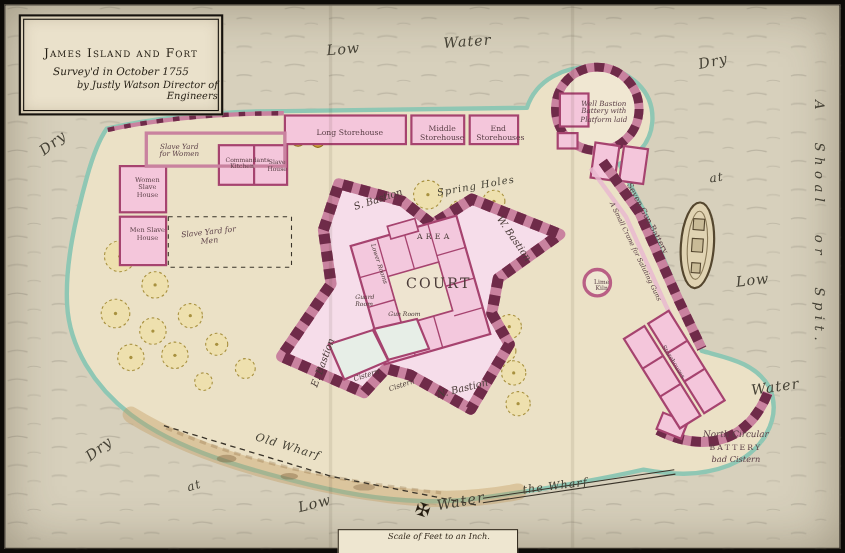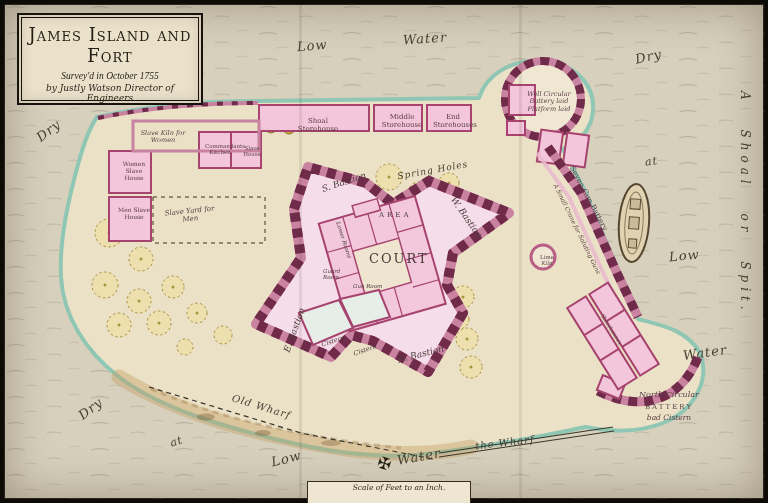--- a/index.html
+++ b/index.html
@@ -11,24 +11,24 @@
   .lbl{position:absolute;color:#3c352a;white-space:nowrap;pointer-events:none;}
   .wl{font-style:italic;font-size:13px;letter-spacing:1px;color:#444034;}
   .bl{font-size:7px;color:#5c4048;text-align:center;white-space:normal;line-height:1.15;}
   .fl{font-style:italic;font-size:9px;color:#4a3b38;}
   .tiny{font-size:5.5px;}
   .vert{writing-mode:vertical-rl;letter-spacing:5px;word-spacing:16px;white-space:nowrap;}
   
   #cartouche{position:absolute;left:12px;top:8px;width:182px;height:88px;background:#eae1cb;
              border:2px solid #16120d;box-shadow:inset 0 0 14px rgba(90,70,40,.25);}
   #cartouche .inner{position:absolute;inset:2px;border:1px solid #16120d;text-align:center;color:#241e14;}
-  #t1{font-variant:small-caps;font-size:18px;margin-top:6px;letter-spacing:1px;}
+  #t1{font-variant:small-caps;font-size:11px;margin-top:24px;letter-spacing:1px;}
   #t2{font-size:20px;letter-spacing:7px;margin-top:2px;}
-  #t3{font-style:italic;font-size:9.5px;margin-top:5px;font-family:Liberation Serif, serif;}
-  #t4{font-style:italic;font-size:9px;margin-top:2px;}
+  #t3{font-style:italic;font-size:9.5px;margin-top:5px;}
+  #t4{font-style:italic;font-size:9px;margin-top:2px;text-align:right;}
   
   #scalebox{position:absolute;left:302px;top:476px;width:162px;height:21px;background:#eee6d0;
             border:1.5px solid #352d20;}
   #scalebox .slabel{display:block;text-align:center;font-style:italic;font-size:7.5px;color:#33291c;margin-top:1px;padding-left:20px;}
   
   #wmband{position:absolute;left:545px;top:441px;width:219px;height:51px;background:rgba(28,20,18,.82);
           display:flex;align-items:center;justify-content:center;}
   #wmband span{font-style:italic;font-size:36px;color:#f3efe6;text-shadow:0 1px 2px rgba(0,0,0,.6);}
   .fold{position:absolute;top:0;bottom:0;width:3px;background:rgba(70,60,40,.10);}
 </style>
@@ -222,30 +222,30 @@
   <span class="lbl wl vert" style="left:733px;top:86px;font-size:12px">A Shoal or Spit.</span>
   <span class="lbl wl" style="left:30px;top:118px;transform:rotate(-38deg)">Dry</span>
   <span class="lbl wl" style="left:72px;top:396px;transform:rotate(-38deg)">Dry</span>
   <span class="lbl wl" style="left:165px;top:430px;font-size:11px;transform:rotate(-18deg)">at</span>
   <span class="lbl wl" style="left:266px;top:446px;transform:rotate(-14deg)">Low</span>
   <span class="lbl wl" style="left:392px;top:444px;transform:rotate(-10deg)">Water</span>
   <span class="lbl wl" style="left:226px;top:396px;font-size:10px;transform:rotate(17deg)">Old Wharf</span>
   <span class="lbl wl" style="left:470px;top:432px;font-size:10px;transform:rotate(-7deg)">the Wharf</span>
   <span class="lbl wl" style="left:392px;top:160px;font-size:9px;transform:rotate(-10deg)">Spring Holes</span>
 
-  <span class="lbl bl" style="left:282px;top:112px;width:62px">Shoal Storehouse</span>
+  <span class="lbl bl" style="left:282px;top:112px;width:62px">Long Storehouse</span>
   <span class="lbl bl" style="left:375px;top:108px;width:44px">Middle Storehouse</span>
   <span class="lbl bl" style="left:428px;top:108px;width:40px">End Storehouses</span>
   <span class="lbl bl tiny" style="left:200px;top:138px;width:30px">Commandants Kitchen</span>
   <span class="lbl bl tiny" style="left:236px;top:140px;width:22px">Slave House</span>
-  <span class="lbl bl" style="left:135px;top:125px;width:46px;font-style:italic;font-size:6.5px">Slave Kiln for Women</span>
+  <span class="lbl bl" style="left:135px;top:125px;width:46px;font-style:italic;font-size:6.5px">Slave Yard for Women</span>
   <span class="lbl bl" style="left:112px;top:156px;width:34px;font-size:6px">Women Slave House</span>
   <span class="lbl bl" style="left:112px;top:202px;width:34px;font-size:6px">Men Slave House</span>
   <span class="lbl bl" style="left:160px;top:202px;width:50px;font-style:italic;transform:rotate(-6deg)">Slave Yard for Men</span>
-  <span class="lbl bl" style="left:516px;top:86px;width:56px;font-style:italic;font-size:6.5px">Well Circular Battery laid Platform laid</span>
+  <span class="lbl bl" style="left:516px;top:86px;width:56px;font-style:italic;font-size:6.5px">Well Bastion Battery with Platform laid</span>
   <span class="lbl bl" style="left:570px;top:160px;font-size:7.5px;transform:rotate(62deg);transform-origin:left top;white-space:nowrap">Seven Gun Battery</span>
   <span class="lbl bl" style="left:553px;top:178px;font-size:6px;font-style:italic;transform:rotate(64deg);transform-origin:left top;white-space:nowrap">A Small Crane for Saluting Guns</span>
   <span class="lbl bl tiny" style="left:531px;top:249px;width:22px">Lime Kiln</span>
   <span class="lbl bl" style="left:626px;top:385px;width:76px;font-size:8px;font-style:italic;white-space:nowrap">North Circular</span>
   <span class="lbl bl" style="left:632px;top:398px;width:64px;font-size:7px;letter-spacing:2px">BATTERY</span>
   <span class="lbl bl" style="left:630px;top:409px;width:68px;font-size:7.5px;font-style:italic;white-space:nowrap">bad Cistern</span>
   <span class="lbl bl tiny" style="left:600px;top:308px;transform:rotate(58deg);transform-origin:left top;white-space:nowrap">Storehouses</span>
 
   <span class="lbl fl" style="left:316px;top:172px;transform:rotate(-18deg)">S. Bastion</span>
   <span class="lbl fl" style="left:452px;top:190px;transform:rotate(55deg);transform-origin:left top">W. Bastion</span>

